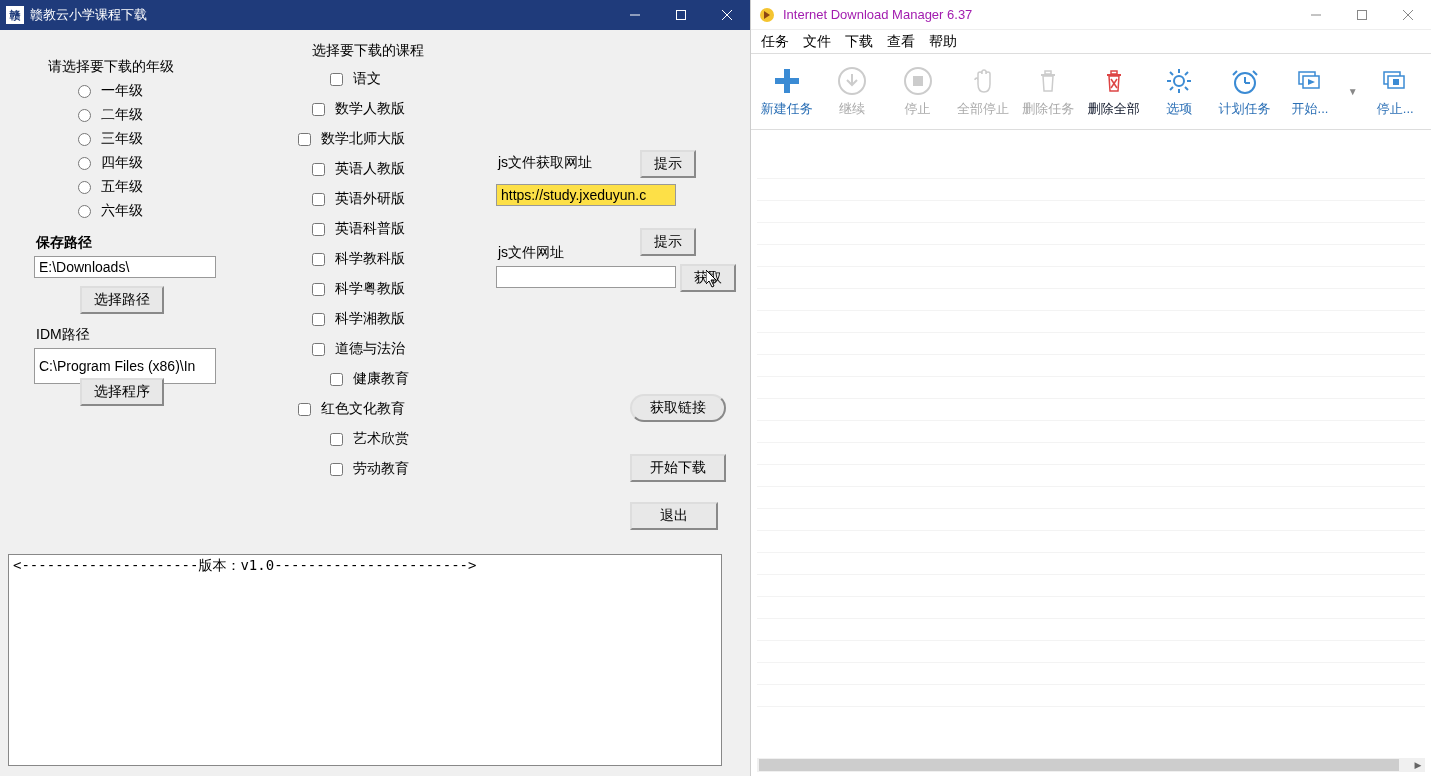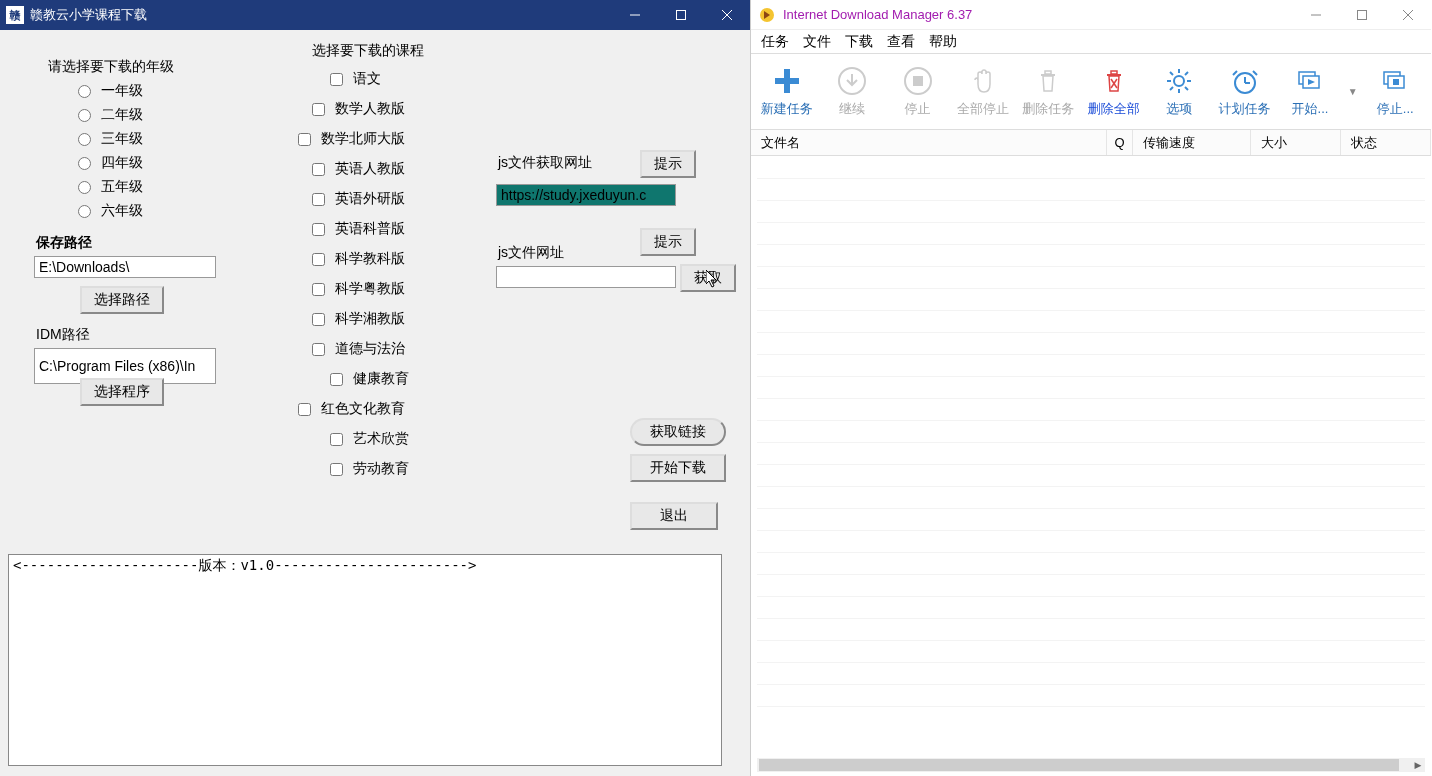--- a/index.html
+++ b/index.html
@@ -31,28 +31,28 @@
 
 .course-label { position: absolute; left: 312px; top: 12px; font-size: 14px; }
 .course-group { position: absolute; left: 312px; top: 40px; }
 .course-item { display: flex; align-items: center; margin-bottom: 12px; font-size: 14px; }
 .course-item input { margin-right: 10px; }
 .course-item.indent { margin-left: 18px; }
 .course-item.indent0 { margin-left: 0px; }
 
 .js-label1 { position: absolute; left: 498px; top: 124px; font-size: 14px; }
 .btn-tip1 { position: absolute; left: 640px; top: 120px; }
-.url-input1 { position: absolute; left: 496px; top: 154px; width: 180px; height: 22px; border: 1px solid #999; background: #0f766e; padding: 2px 4px; font-size: 14px; }
+.url-input1 { position: absolute; left: 496px; top: 154px; width: 180px; height: 22px; border: 1px solid #999; background: #fde047; padding: 2px 4px; font-size: 14px; }
 
 .js-label2 { position: absolute; left: 498px; top: 214px; font-size: 14px; }
 .btn-tip2 { position: absolute; left: 640px; top: 198px; }
 .url-input2 { position: absolute; left: 496px; top: 236px; width: 180px; height: 22px; border: 1px solid #999; background: #fff; padding: 2px 4px; font-size: 14px; }
 .btn-fetch { position: absolute; left: 680px; top: 234px; }
 
-.btn-getlinks { position: absolute; left: 630px; top: 388px; border-radius: 14px; }
+.btn-getlinks { position: absolute; left: 630px; top: 364px; border-radius: 14px; }
 .btn-start { position: absolute; left: 630px; top: 424px; }
 .btn-exit { position: absolute; left: 630px; top: 472px; }
 
 .btn3d { border: 2px outset #ddd; background: #e8e8e8; padding: 3px 12px; font-size: 14px; font-family: inherit; min-width: 50px; cursor: default; }
 .btn3d.wide { padding: 3px 18px; }
 
 .log-area { position: absolute; left: 8px; top: 524px; width: 714px; height: 212px; background: #fff; border: 1px solid #888; padding: 2px 4px; font-family: "SimSun", monospace; font-size: 14px; overflow: auto; white-space: pre; }
 
 .cursor-arrow { position: absolute; left: 706px; top: 240px; pointer-events: none; z-index: 10; }
 
@@ -65,21 +65,21 @@
 .winbtn-r { width: 46px; height: 30px; display: flex; align-items: center; justify-content: center; color: #888; }
 
 .menubar { height: 24px; display: flex; gap: 14px; padding: 2px 10px; font-size: 14px; border-bottom: 1px solid #ddd; align-items: center; font-family: Liberation Mono, monospace; }
 .menubar span { cursor: default; }
 
 .toolbar { height: 76px; display: flex; gap: 10px; padding: 4px 8px; border-bottom: 1px solid #ddd; align-items: center; }
 .tbtn { display: flex; flex-direction: column; align-items: center; justify-content: center; width: 58px; height: 64px; font-size: 13px; gap: 3px; }
 .tbtn .ticon { width: 32px; height: 32px; display: flex; align-items: center; justify-content: center; }
 .tbtn.disabled { color: #aaa; }
 .tbtn.blue { color: #2b6fb5; }
-.tbtn.black { color: #1d4ed8; }
+.tbtn.black { color: #0f172a; }
 .tdropdown { width: 10px; color: #888; font-size: 10px; align-self: center; }
 
 .listheader { height: 26px; display: flex; border-bottom: 1px solid #ddd; background: #fbfbfb; font-size: 13px; }
 .listheader .col { border-right: 1px solid #e5e5e5; padding: 4px 10px; display: flex; align-items: center; }
 .listheader .col.f { width: 356px; }
 .listheader .col.q { width: 26px; justify-content: center; }
 .listheader .col.s { width: 118px; }
 .listheader .col.z { width: 90px; }
 .listheader .col.t { flex: 1; }
 
@@ -379,27 +379,20 @@
             <svg width="30" height="30">
               <rect x="4" y="6" width="16" height="12" fill="none" stroke="#3b8bd4" stroke-width="1.5"></rect>
               <rect x="8" y="10" width="16" height="12" fill="#fff" stroke="#3b8bd4" stroke-width="1.5"></rect>
               <rect x="13" y="13" width="6" height="6" fill="#3b8bd4"></rect>
             </svg>
           </span>
         <span>停止...</span>
       </div>
     </div>
 
-    <div class="listheader">
-      <div class="col f">文件名</div>
-      <div class="col q">Q</div>
-      <div class="col s">传输速度</div>
-      <div class="col z">大小</div>
-      <div class="col t">状态</div>
-    </div>
 
     <div class="listbody">
       <div class="listrow"></div>
       <div class="listrow"></div>
       <div class="listrow"></div>
       <div class="listrow"></div>
       <div class="listrow"></div>
       <div class="listrow"></div>
       <div class="listrow"></div>
       <div class="listrow"></div>

